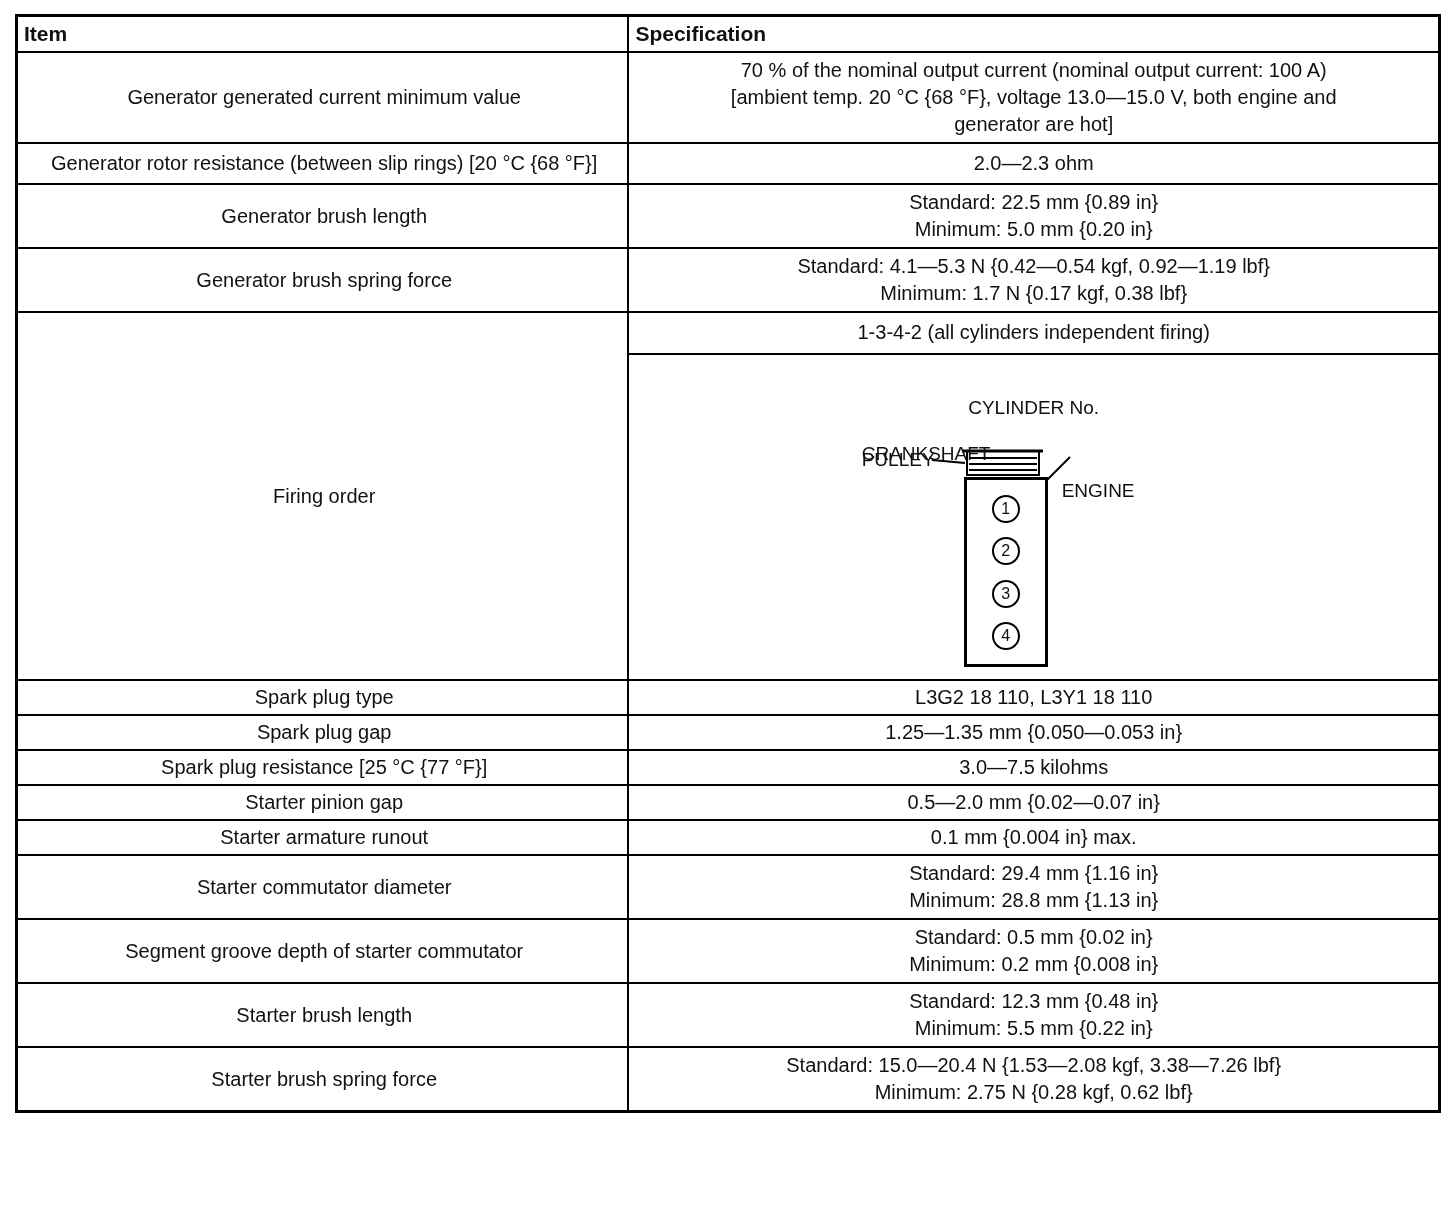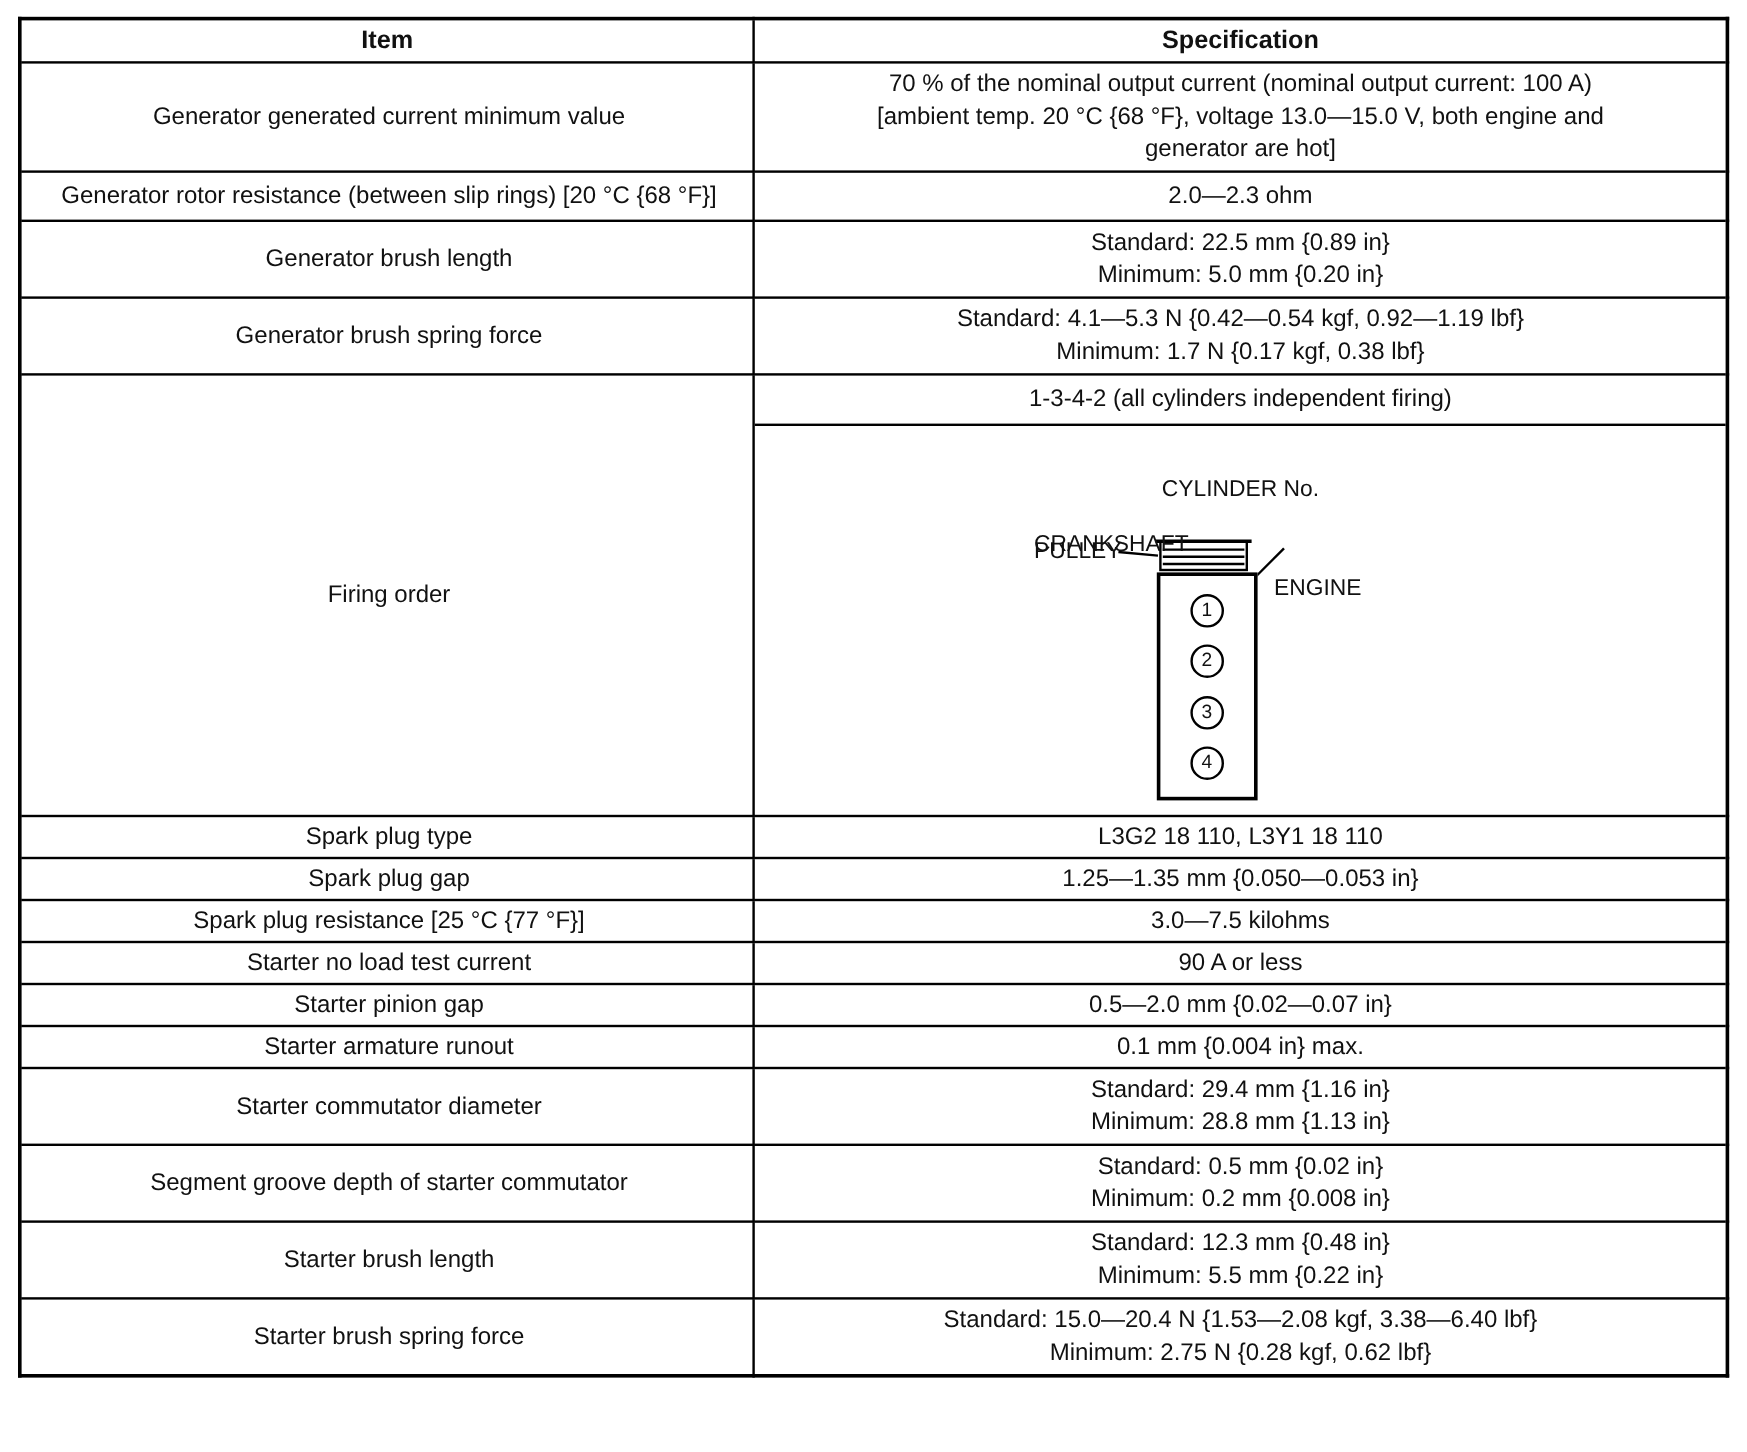--- a/index.html
+++ b/index.html
@@ -23,21 +23,21 @@
     border: 3px solid #000;
     font-size: 20px;
   }
   th, td {
     border: 2px solid #000;
     vertical-align: middle;
     line-height: 1.35;
   }
   th {
     font-weight: bold;
-    text-align: center;
+    text-align: left;
     padding: 3px 6px;
     font-size: 21px;
   }
   col.c-item { width: 43%; }
   col.c-spec { width: 57%; }
   td.item {
     text-align: center;
     padding: 6px 10px 6px 13px;
   }
   td.spec {
@@ -194,26 +194,20 @@
       </tr>
 
       <tr class="slim">
         <td class="item">Spark plug resistance [25 °C {77 °F}]</td>
         <td class="spec">
           <span class="line">3.0—7.5 kilohms</span>
         </td>
       </tr>
 
 
-      <tr class="slim">
-        <td class="item">Starter no load test current</td>
-        <td class="spec">
-          <span class="line">90 A or less</span>
-        </td>
-      </tr>
 
       <tr class="slim">
         <td class="item">Starter pinion gap</td>
         <td class="spec">
           <span class="line">0.5—2.0 mm {0.02—0.07 in}</span>
         </td>
       </tr>
 
       <tr class="slim">
         <td class="item">Starter armature runout</td>
@@ -242,20 +236,20 @@
         <td class="item">Starter brush length</td>
         <td class="spec">
           <span class="line">Standard: 12.3 mm {0.48 in}</span>
           <span class="line">Minimum: 5.5 mm {0.22 in}</span>
         </td>
       </tr>
 
       <tr>
         <td class="item">Starter brush spring force</td>
         <td class="spec">
-          <span class="line">Standard: 15.0—20.4 N {1.53—2.08 kgf, 3.38—6.40 lbf}</span>
+          <span class="line">Standard: 15.0—20.4 N {1.53—2.08 kgf, 3.38—7.26 lbf}</span>
           <span class="line">Minimum: 2.75 N {0.28 kgf, 0.62 lbf}</span>
         </td>
       </tr>
 
     </tbody>
   </table>
 </div>
 
 </body></html>

